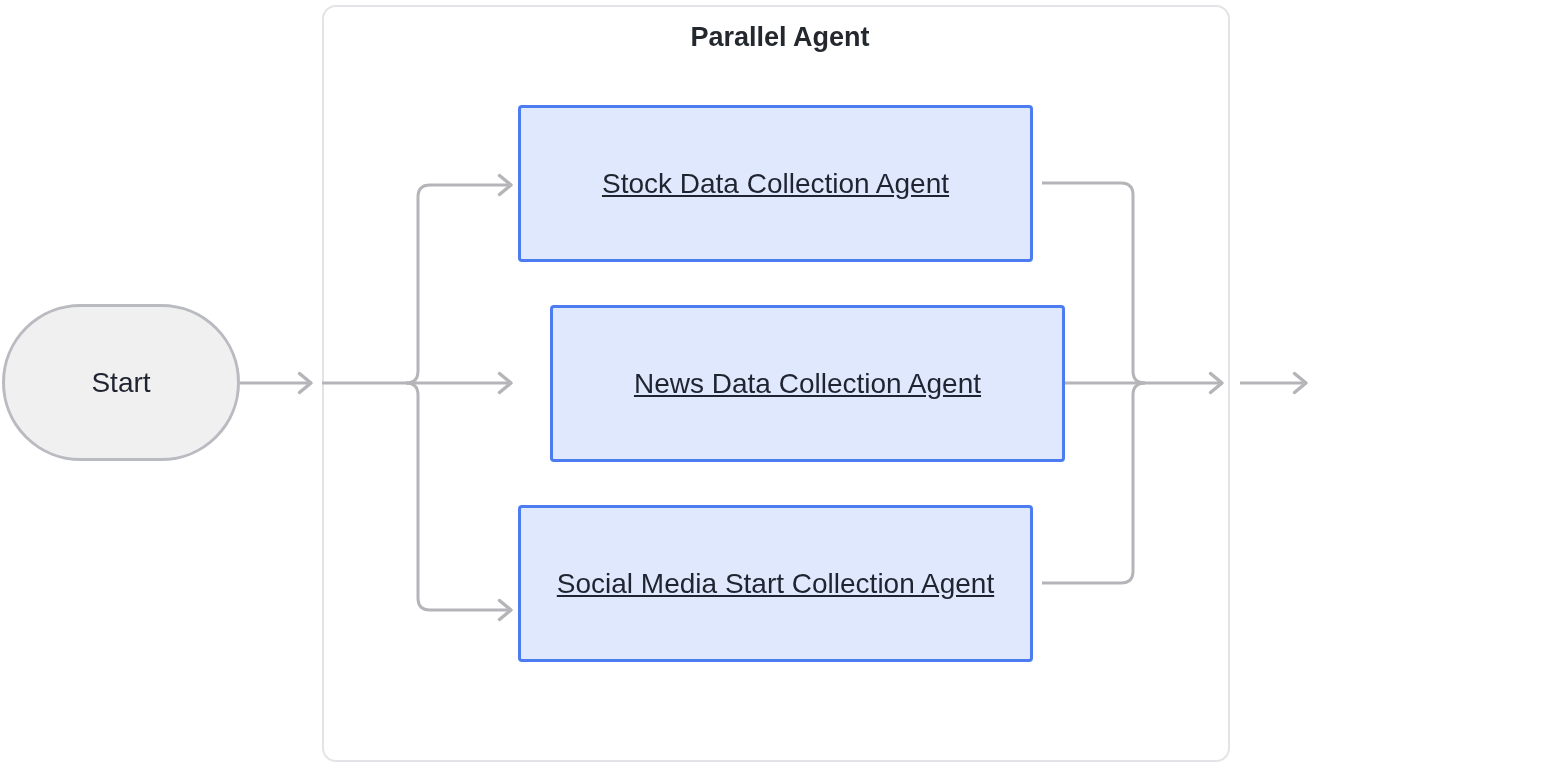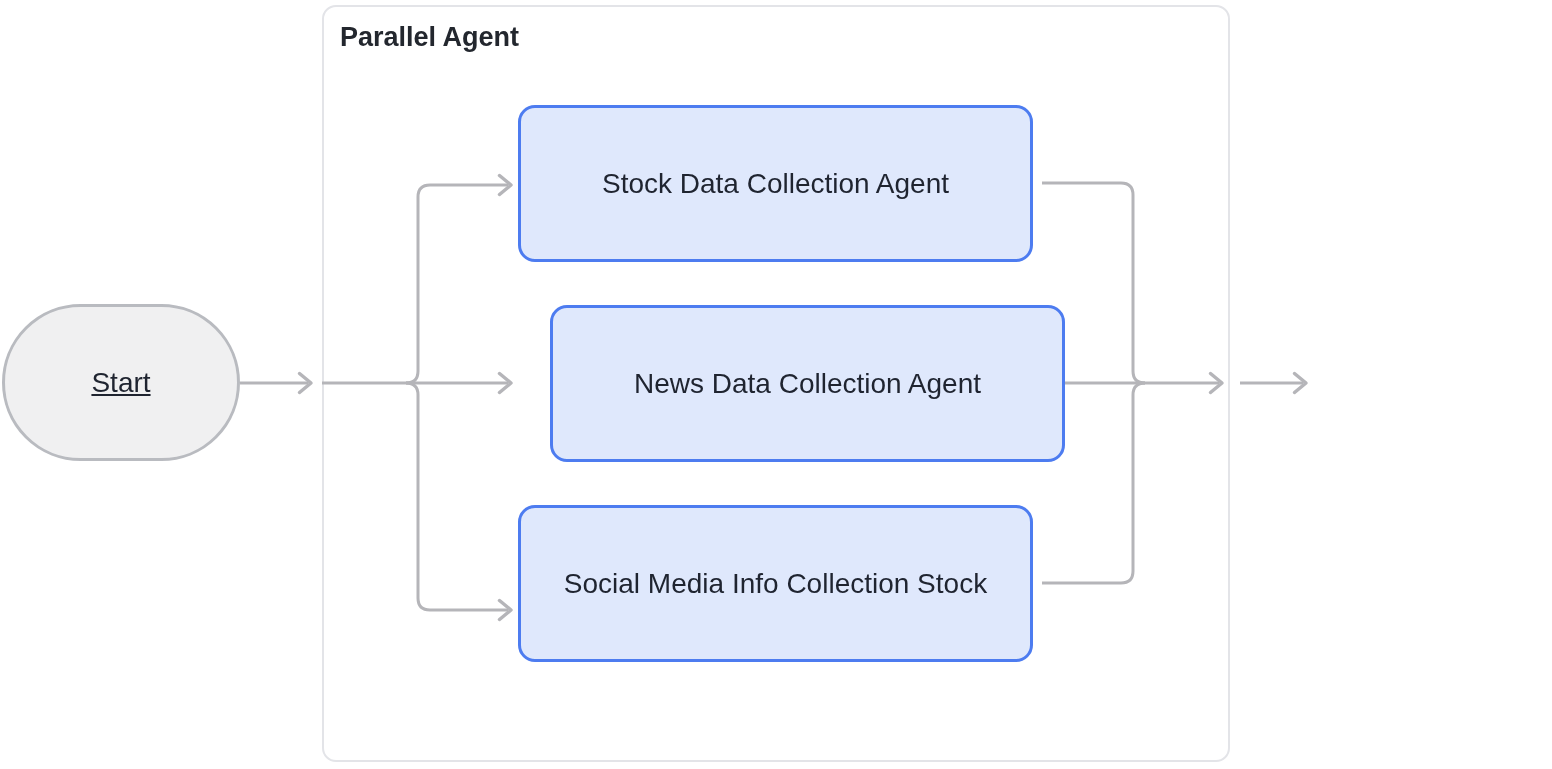--- a/index.html
+++ b/index.html
@@ -16,23 +16,23 @@
     left: 322px; top: 5px;
     width: 908px; height: 757px;
     background: #ffffff;
     border: 2.5px solid var(--container-border, #e3e4e8);
     border-radius: 14px;
     box-sizing: border-box;
     z-index: 0;
   }
   .group-title {
     position: absolute;
-    left: 16px; top: 15px;
+    left: 4px; top: 15px;
     width: 100%;
-    text-align: left;
+    text-align: center;
     font-size: 27px;
     font-weight: 700;
     color: var(--title-text, #23272e);
   }
   svg.edges {
     position: absolute;
     left: 0; top: 0;
     z-index: 1;
   }
   svg.edges path.line {
@@ -54,30 +54,30 @@
     justify-content: center;
     box-sizing: border-box;
     z-index: 2;
     font-size: 28px;
     color: var(--text, #1f2430);
   }
   .stadium {
     background: var(--node-fill, #f0f0f1);
     border: 3px solid var(--node-border, #b9bbc0);
     border-radius: 80px;
-    text-decoration: underline;
   }
   .stadium.start { left: 2px;    top: 304px; width: 238px; height: 157px; }
   .stadium.end   { left: 1312px; top: 305px; width: 236px; height: 156px; }
   .agent {
     left: 518px;
     width: 515px; height: 157px;
     background: var(--agent-fill, #dfe8fc);
     border: 3px solid var(--agent-border, #4d7cf0);
-    border-radius: 17px;
+    border-radius: 4px;
+    text-decoration: underline;
   }
   .agent.a1 { top: 105px; }
   .agent.a2 { top: 305px; margin-left: 32px; }
   .agent.a3 { top: 505px; }
 </style>
 </head>
 <body>
 
 <div class="canvas">
 
@@ -116,17 +116,17 @@
 
   <div class="node agent a1">
     <span>Stock Data Collection Agent</span>
   </div>
 
   <div class="node agent a2">
     <span>News Data Collection Agent</span>
   </div>
 
   <div class="node agent a3">
-    <span>Social Media Info Collection Stock</span>
+    <span>Social Media Start Collection Agent</span>
   </div>
 
 
 </div>
 
 </body></html>

